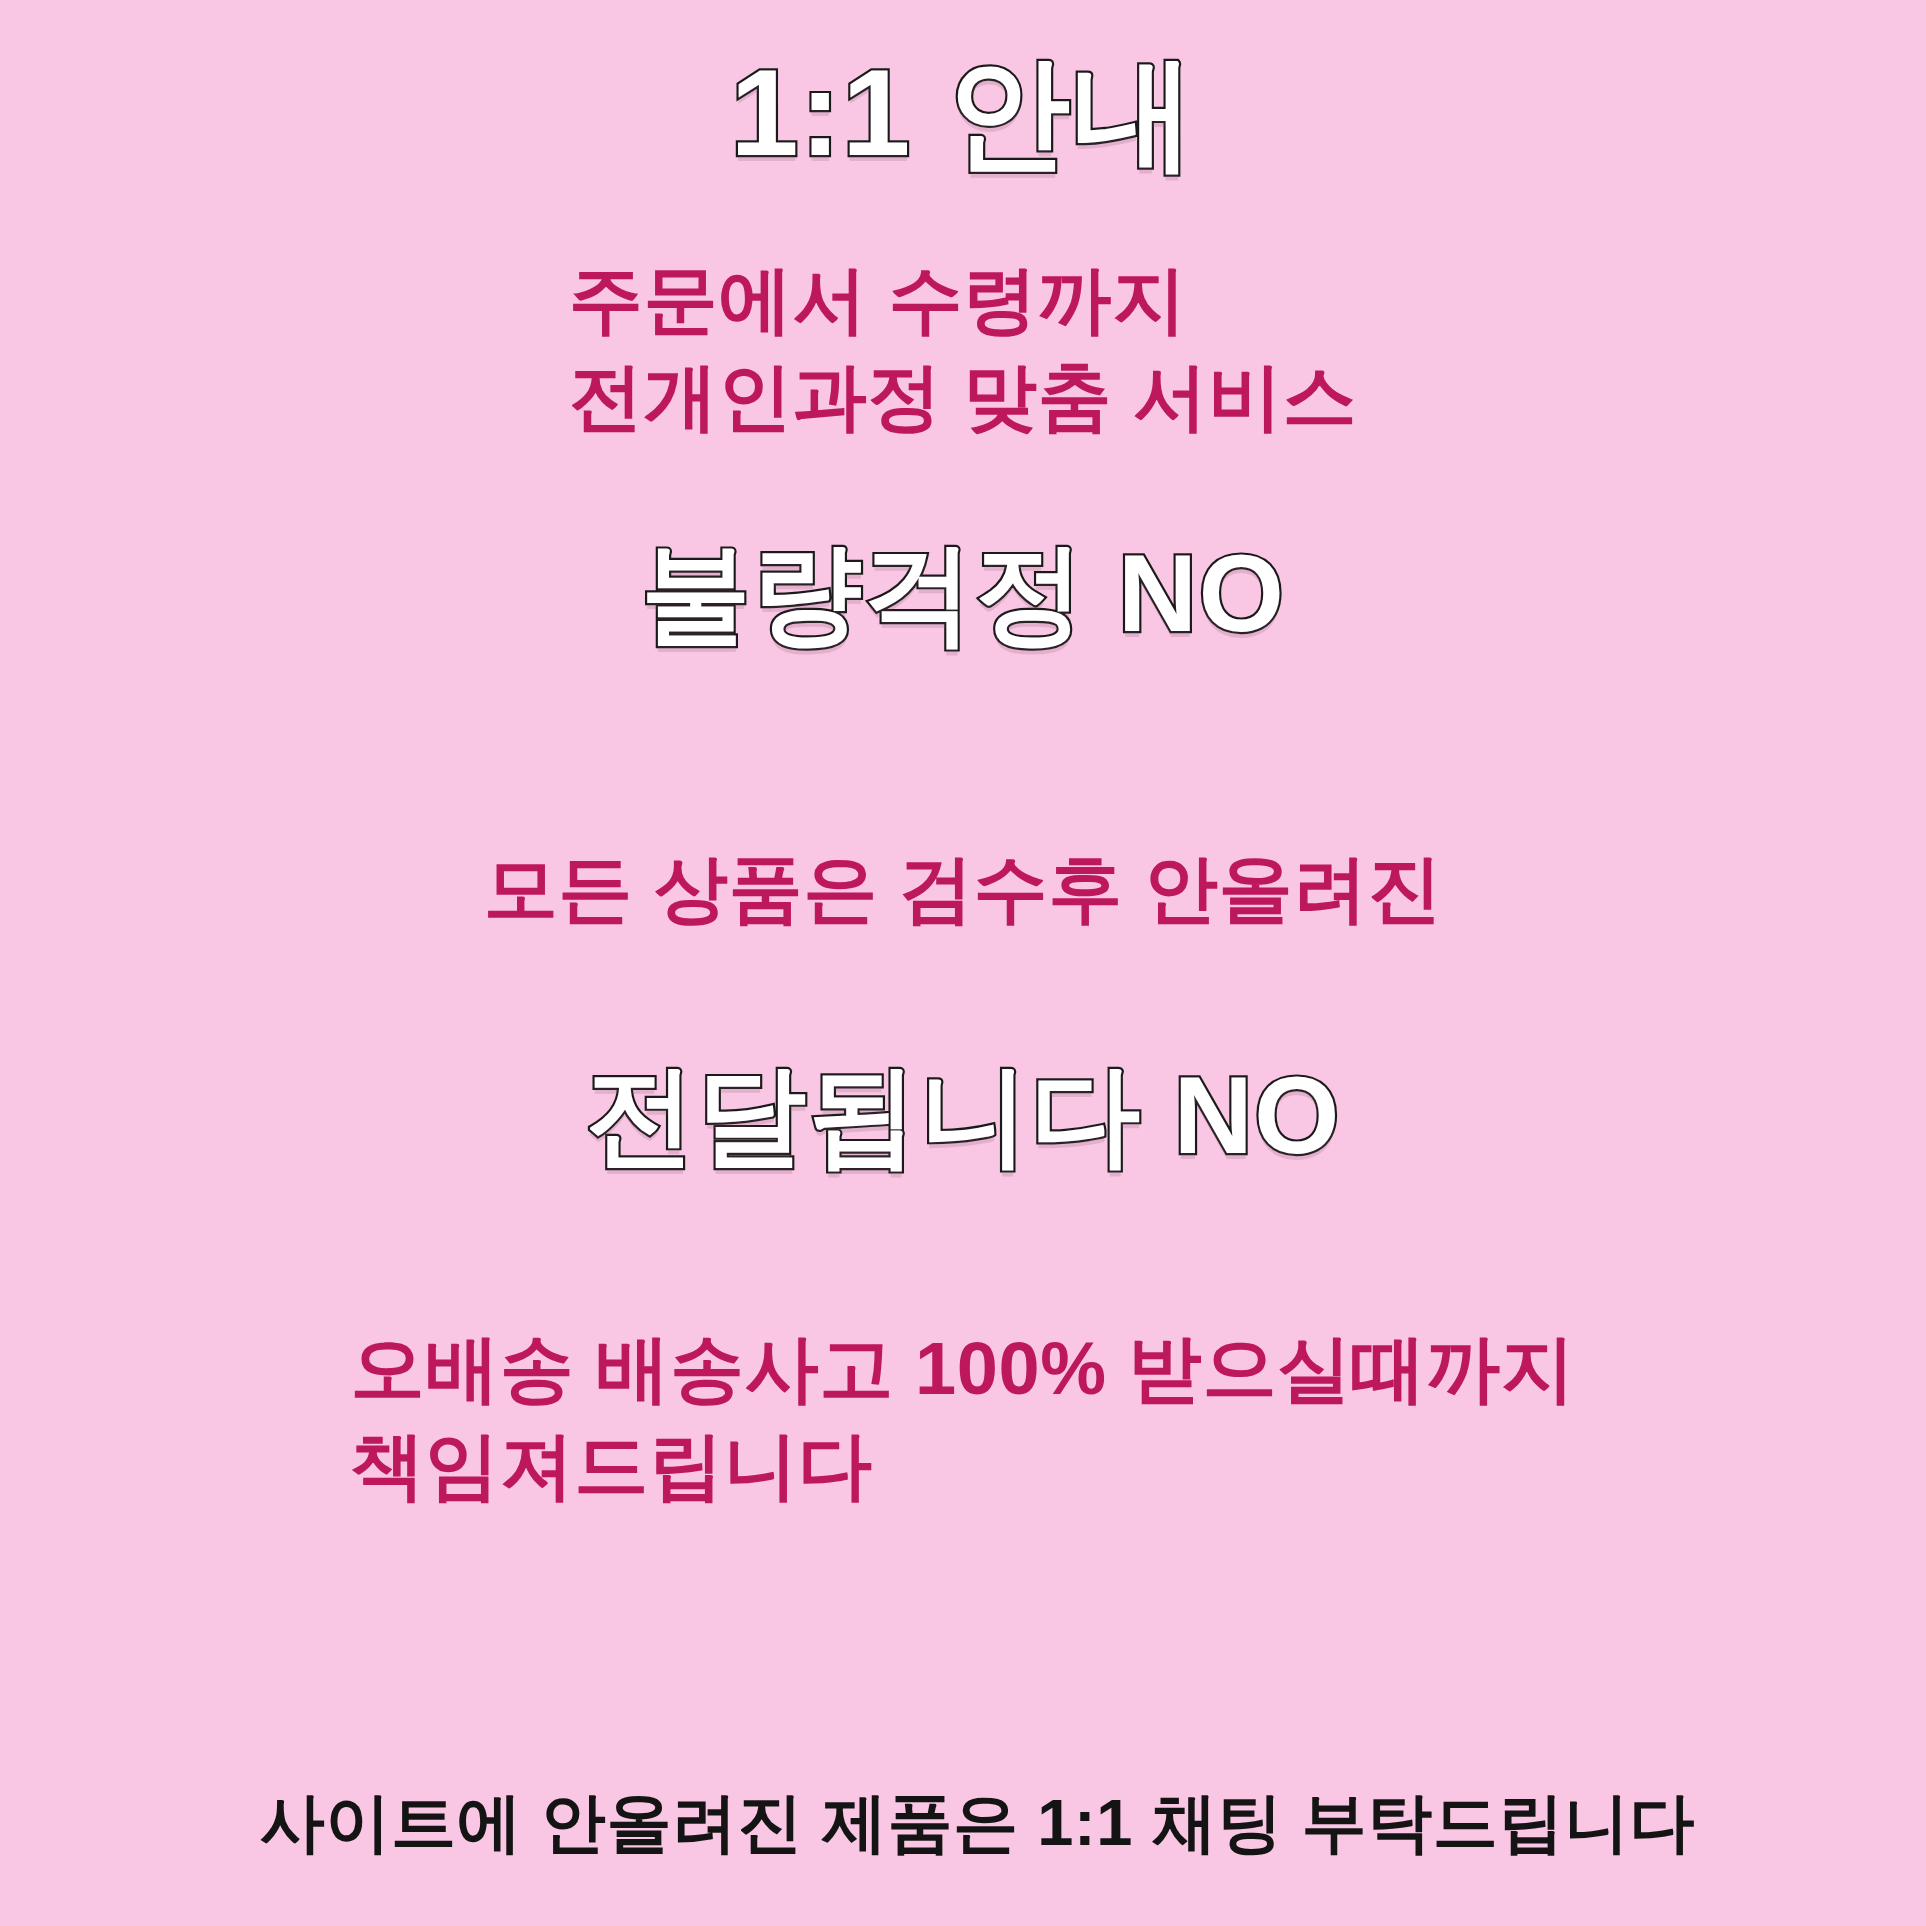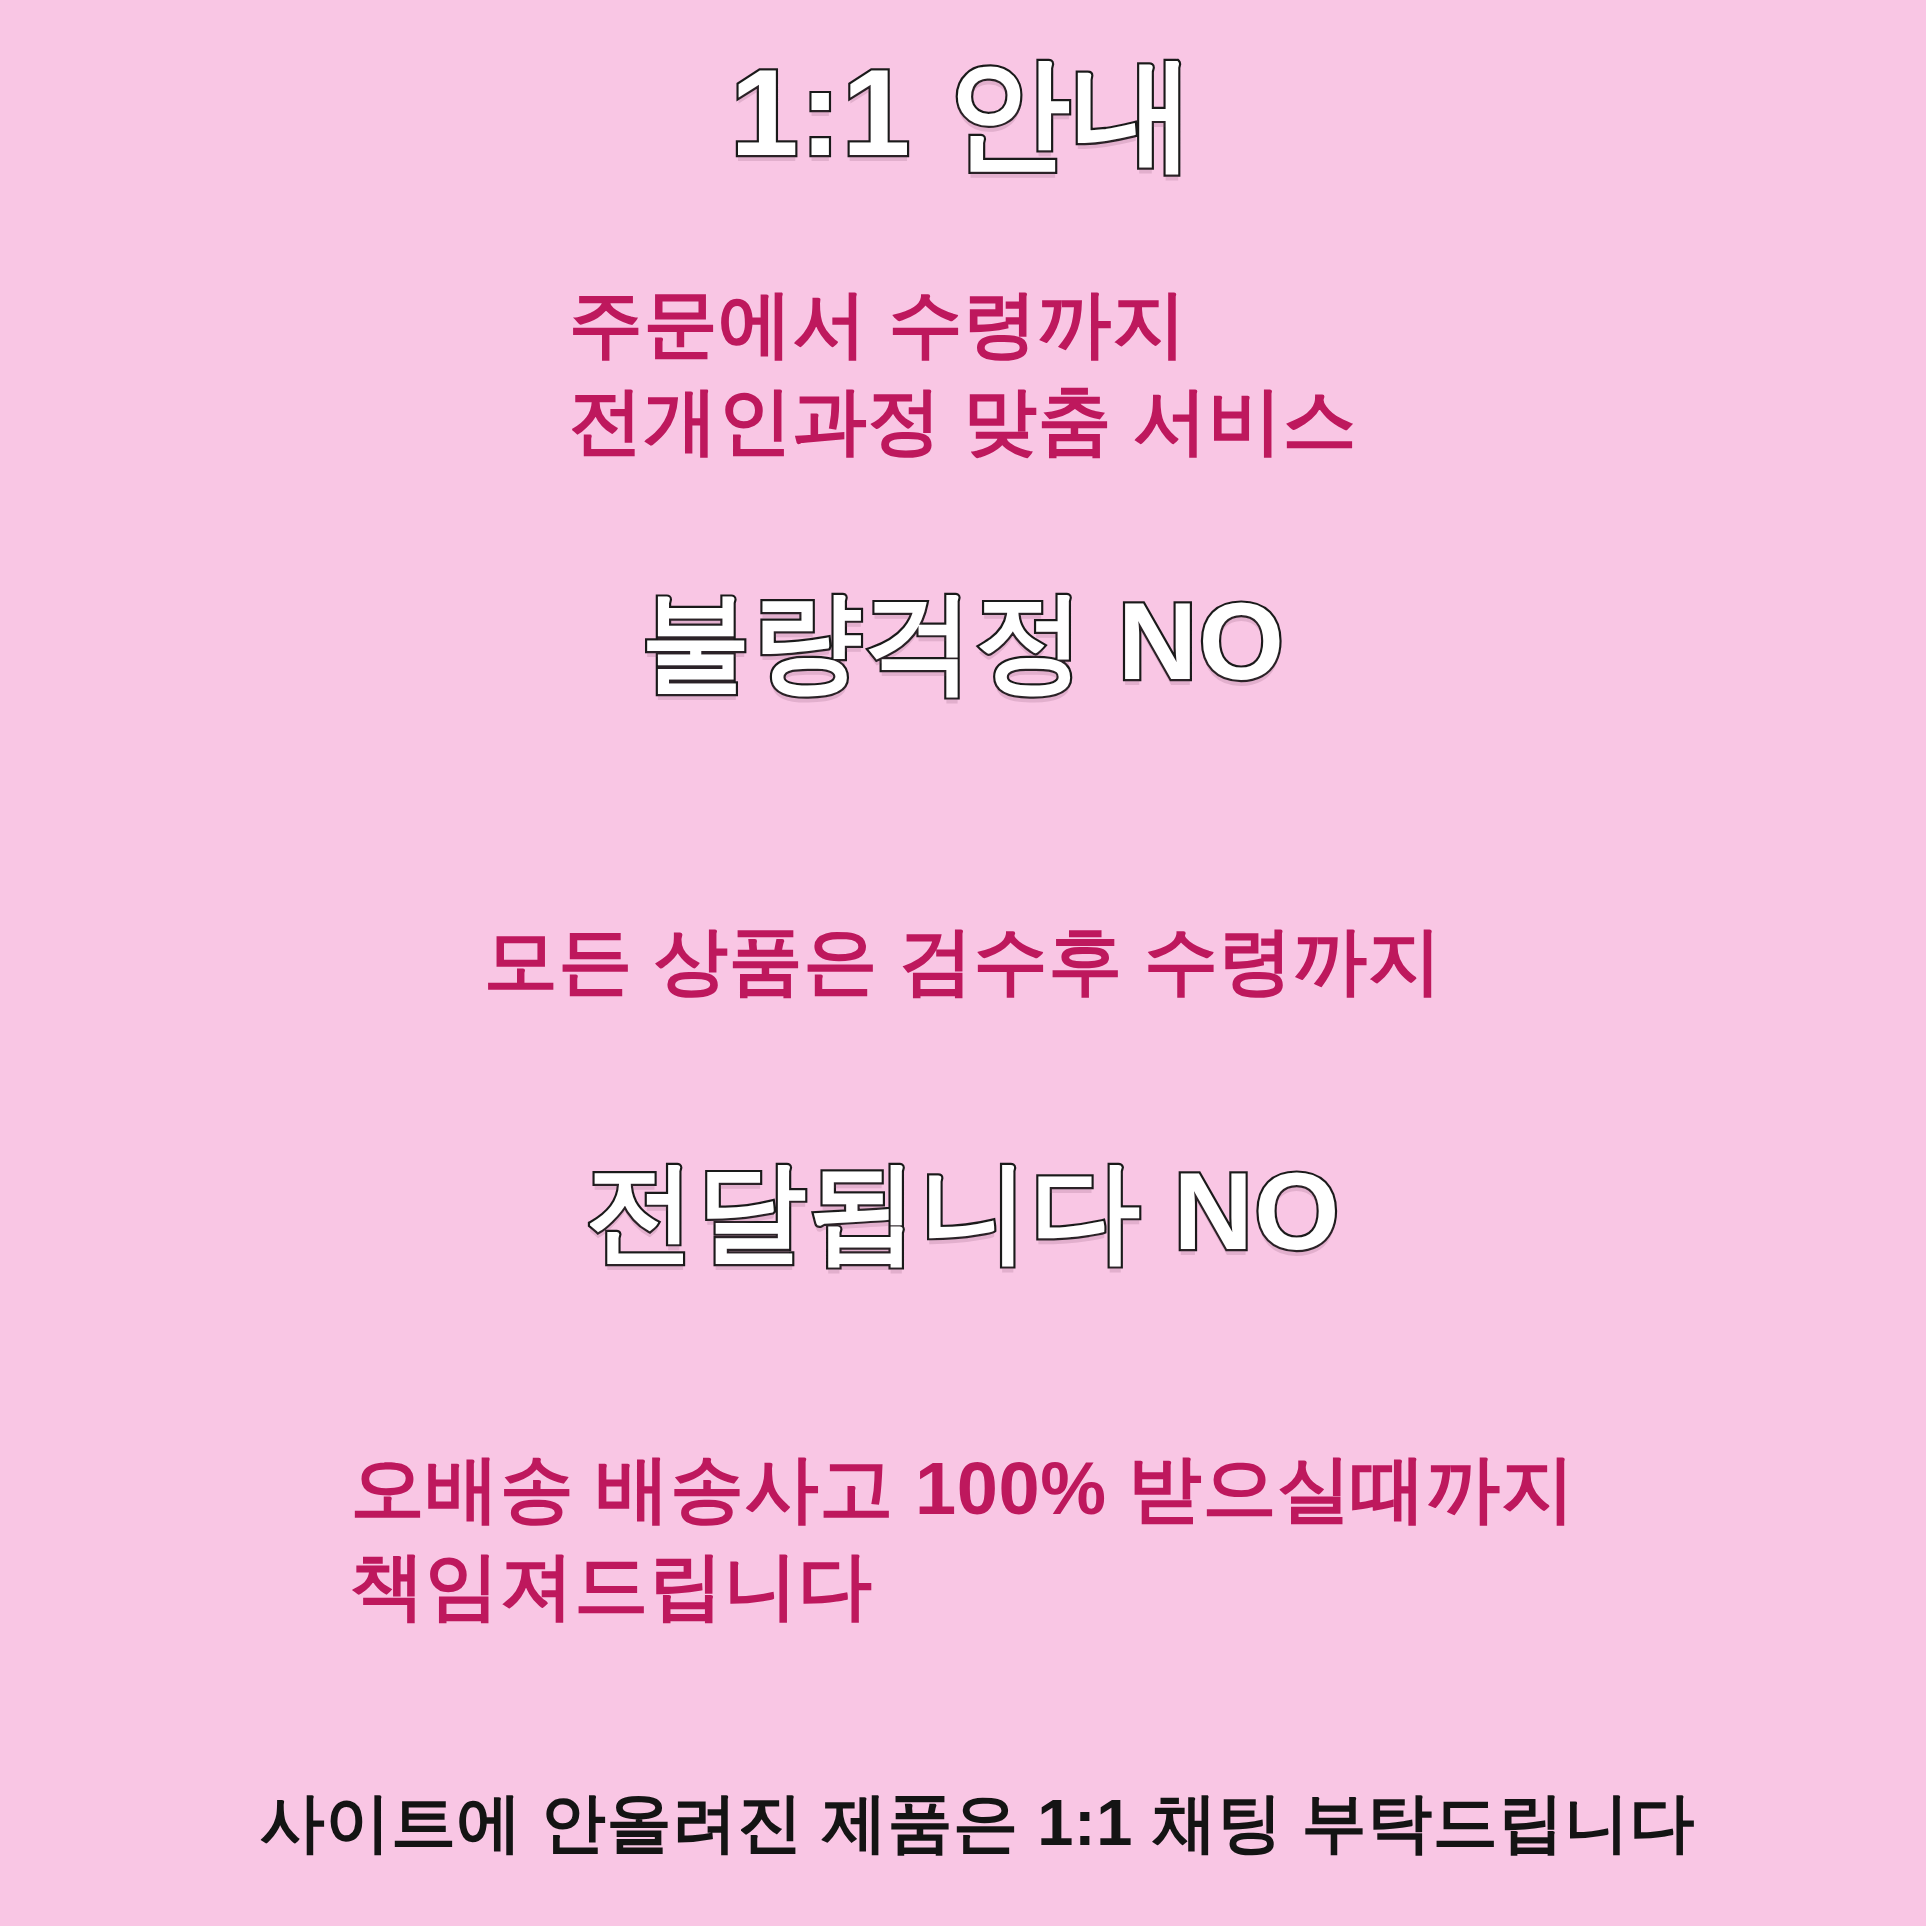--- a/index.html
+++ b/index.html
@@ -15,21 +15,20 @@
   }
   .page {
     position: relative;
     width: 1926px;
     height: 1926px;
     background: #f9c6e4;
     box-sizing: border-box;
     display: flex;
     flex-direction: column;
     align-items: center;
-    gap: 24px;
   }
 
   
   .headline {
     color: #ffffff;
     font-weight: 700;
     text-align: center;
     line-height: 1.12;
     letter-spacing: 1.3px;
     -webkit-text-stroke: 4.4px #1a1a1a;
@@ -102,21 +101,21 @@
   <h1 class="headline title">1:1 안내</h1>
 
   <div class="sub sub-top">
     <span class="line">주문에서 수령까지</span>
     <span class="line">전개인과정 맞춤 서비스</span>
   </div>
 
   <h2 class="headline headline-2">불량걱정 NO</h2>
 
   <div class="sub sub-2">
-    <span class="line">모든 상품은 검수후 수령까지</span>
+    <span class="line">모든 상품은 검수후 안올려진</span>
   </div>
 
   <h2 class="headline headline-3">전달됩니다 NO</h2>
 
   <div class="sub sub-3">
     <span class="line">오배송 배송사고 100% 받으실때까지</span>
     <span class="line">책임져드립니다</span>
   </div>
 
   <div class="footer-note">사이트에 안올려진 제품은 1:1 채팅 부탁드립니다</div>

